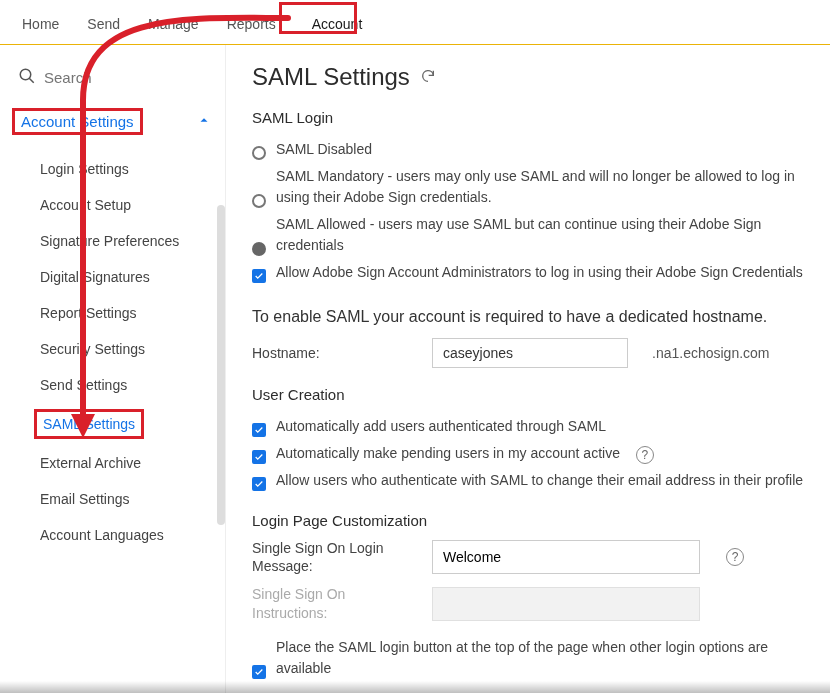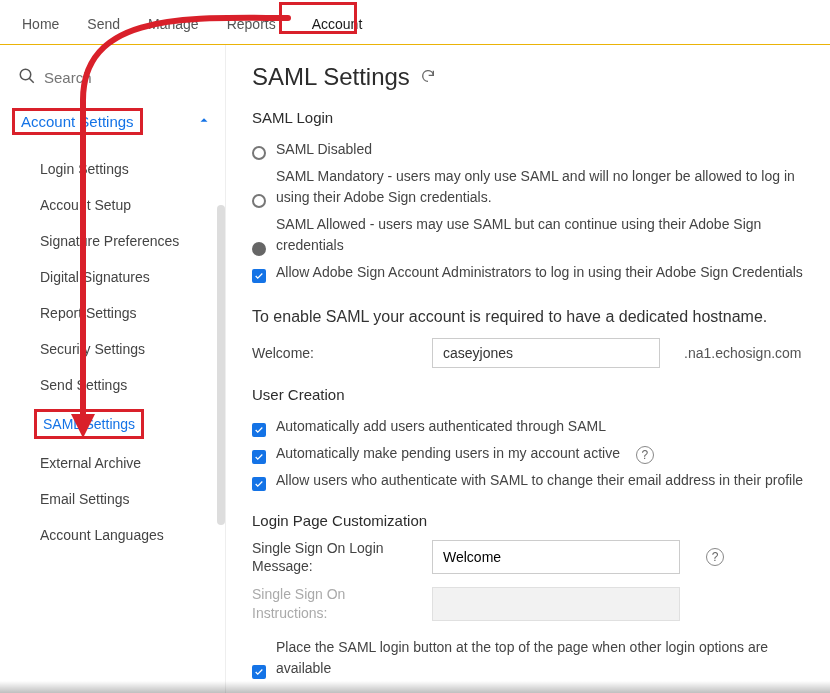--- a/index.html
+++ b/index.html
@@ -46,29 +46,29 @@
 .radio-row .ctrl, .check-row .ctrl { margin-top: 2px; flex-shrink: 0; width: 14px; height: 14px; }
 
 .radio-ctrl { border: 2px solid #767676; border-radius: 50%; display: inline-block; }
 .radio-ctrl.filled { background: #666; border-color: #666; }
 .check-ctrl { border: 2px solid #1473e6; background: #1473e6; border-radius: 2px; display: inline-flex; align-items: center; justify-content: center; }
 .check-ctrl svg { width: 10px; height: 10px; stroke: #fff; stroke-width: 3; fill: none; }
 
 .note { color: #333; font-size: 16px; margin: 22px 0 12px; }
 .host-row { display: flex; align-items: center; gap: 20px; }
 .host-row label { width: 160px; color: #444; }
-.host-row input { border: 1px solid #ccc; padding: 6px 10px; width: 228px; font-size: 14px; color: #333; }
+.host-row input { border: 1px solid #ccc; padding: 6px 10px; width: 196px; font-size: 14px; color: #333; }
 .host-suffix { color: #555; margin-left: 4px; }
 
 .help-icon { display: inline-flex; width: 18px; height: 18px; border: 1.5px solid #888; border-radius: 50%; align-items: center; justify-content: center; font-size: 12px; color: #666; margin-left: 6px; cursor: pointer; }
 
 .field-row { display: flex; align-items: center; gap: 20px; margin: 10px 0; }
 .field-row .lbl { width: 160px; color: #444; line-height: 1.3; }
 .field-row .lbl.disabled { color: #aaa; }
-.field-row input { border: 1px solid #ccc; padding: 8px 10px; width: 248px; font-size: 14px; }
+.field-row input { border: 1px solid #ccc; padding: 8px 10px; width: 268px; font-size: 14px; }
 .field-row input.disabled { background: #f2f2f2; border-color: #e0e0e0; }
 
 .shadow-edge { position: absolute; bottom: 0; left: 0; right: 0; height: 12px; background: linear-gradient(to bottom, rgba(0,0,0,0), rgba(0,0,0,0.25)); pointer-events: none; }
 </style>
 </head>
 <body>
 
 <nav class="topnav">
   <a>Home</a>
   <a>Send</a>
@@ -148,21 +148,21 @@
       <span class="ctrl check-ctrl">
           <svg viewBox="0 0 24 24">
             <polyline points="4 12 9 17 20 6"></polyline>
           </svg>
         </span>
       <span>Allow Adobe Sign Account Administrators to log in using their Adobe Sign Credentials</span>
     </div>
 
     <div class="note">To enable SAML your account is required to have a dedicated hostname.</div>
     <div class="host-row">
-      <label>Welcome:</label>
+      <label>Hostname:</label>
       <input type="text" value="caseyjones" style="">
       <span class="host-suffix">.na1.echosign.com</span>
     </div>
 
     <div class="section-h">User Creation</div>
     <div class="check-row">
       <span class="ctrl check-ctrl">
           <svg viewBox="0 0 24 24">
             <polyline points="4 12 9 17 20 6"></polyline>
           </svg>

